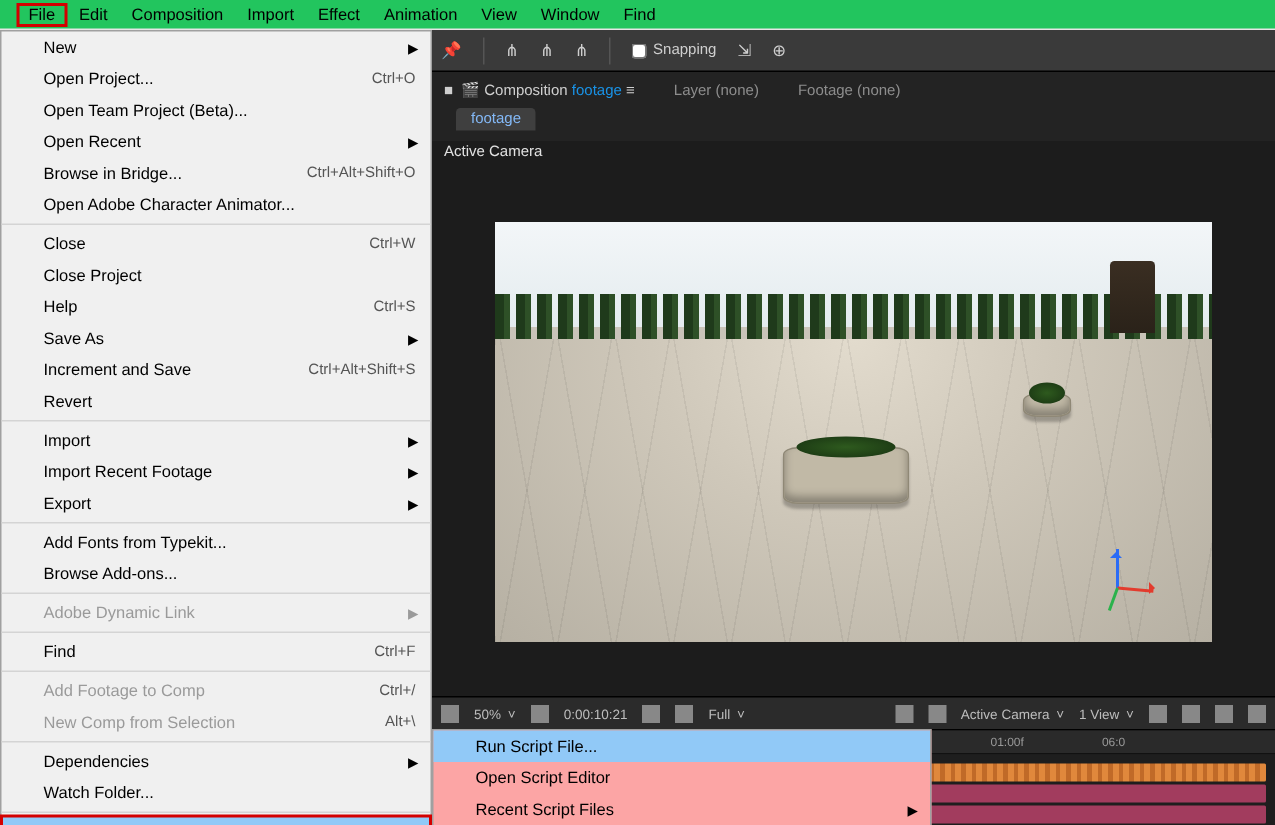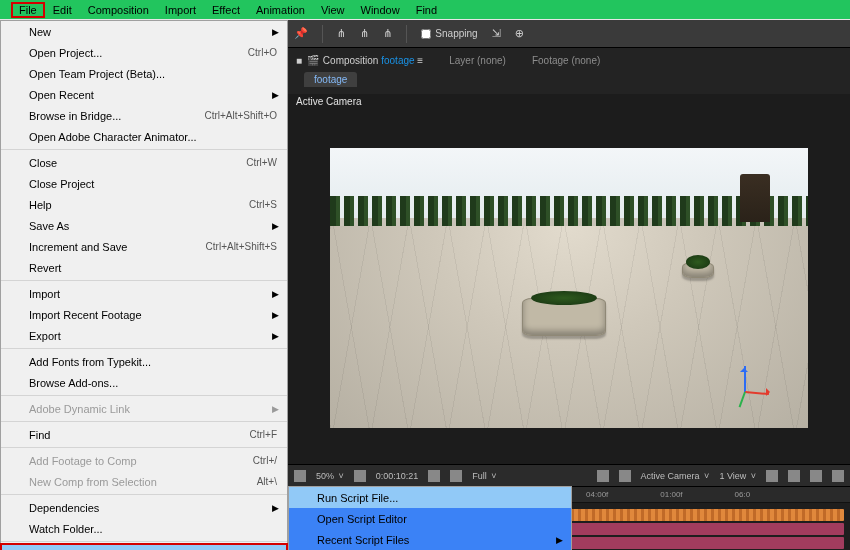--- a/index.html
+++ b/index.html
@@ -10,21 +10,21 @@
   .content { position: relative; height: 530px; }
   .file-menu { position: absolute; left: 0; top: 0; width: 288px; background: #f0f0f0; border: 1px solid #a0a0a0; z-index: 10; }
   .file-menu .row { display: flex; align-items: center; height: 21px; padding: 0 10px 0 28px; position: relative; }
   .file-menu .row.disabled { color: #9a9a9a; }
   .file-menu .row .label { flex: 1; }
   .file-menu .row .short { font-size: 10px; color: #555; }
   .file-menu .row .arrow { position: absolute; right: 8px; font-size: 9px; }
   .file-menu hr { border: 0; border-top: 1px solid #d4d4d4; margin: 2px 0; }
   .file-menu .row.sel { background: #91c9f7; }
   .file-menu .row.box { outline: 2px solid #d40000; outline-offset: -1px; }
-  .sub-menu { position: absolute; left: 288px; top: 466px; width: 284px; background: #3b82f6; border: 1px solid #a0a0a0; z-index: 11; }
+  .sub-menu { position: absolute; left: 288px; top: 466px; width: 333px; background: #fca5a5; border: 1px solid #a0a0a0; z-index: 11; }
   .sub-menu .row { display: flex; align-items: center; height: 21px; padding: 0 10px 0 28px; position: relative; }
   .sub-menu .row.sel { background: #91c9f7; }
   .sub-menu .row .arrow { position: absolute; right: 8px; font-size: 9px; }
   .darkpanel { position: absolute; left: 288px; top: 0; right: 0; bottom: 0; background: #232323; }
   .toolbar { height: 28px; background: #3a3a3a; display: flex; align-items: center; padding: 0 6px; gap: 14px; color: #cfcfcf; border-bottom: 1px solid #000; }
   .toolbar .sep { width: 1px; height: 18px; background: #555; }
   .toolbar .snapbox { display: flex; align-items: center; gap: 4px; font-size: 10px; }
   .toolbar .snapbox input { width: 10px; height: 10px; }
   .tabs1 { height: 24px; background: #232323; display: flex; align-items: center; padding: 0 8px; gap: 26px; color: #8d8d8d; font-size: 10px; }
   .tabs1 .tab1 { color: #cfcfcf; }

